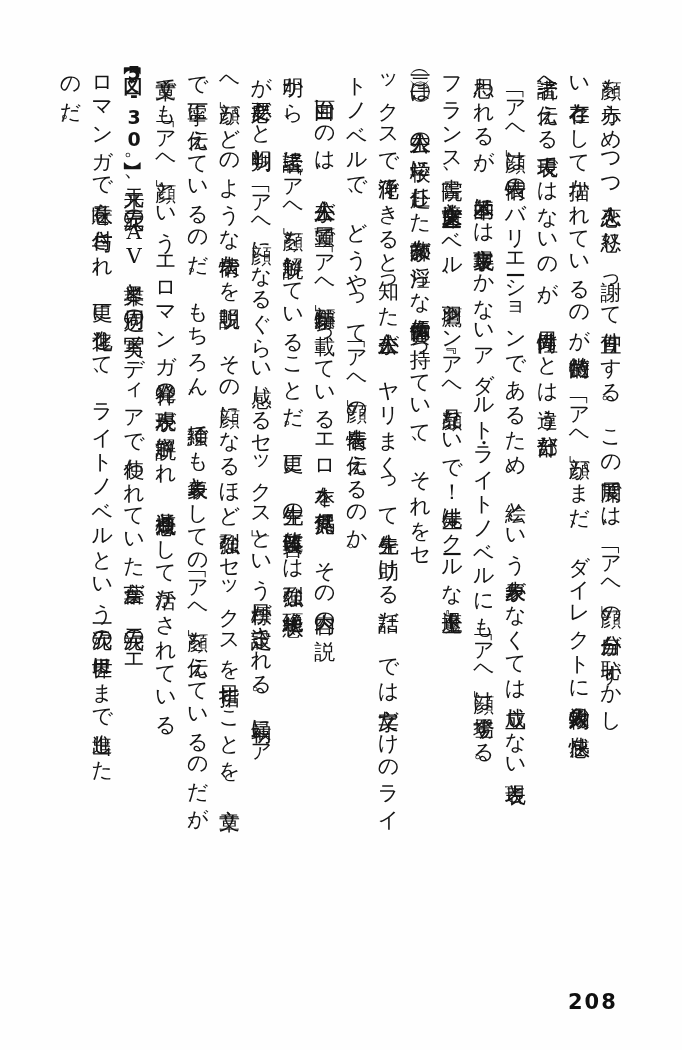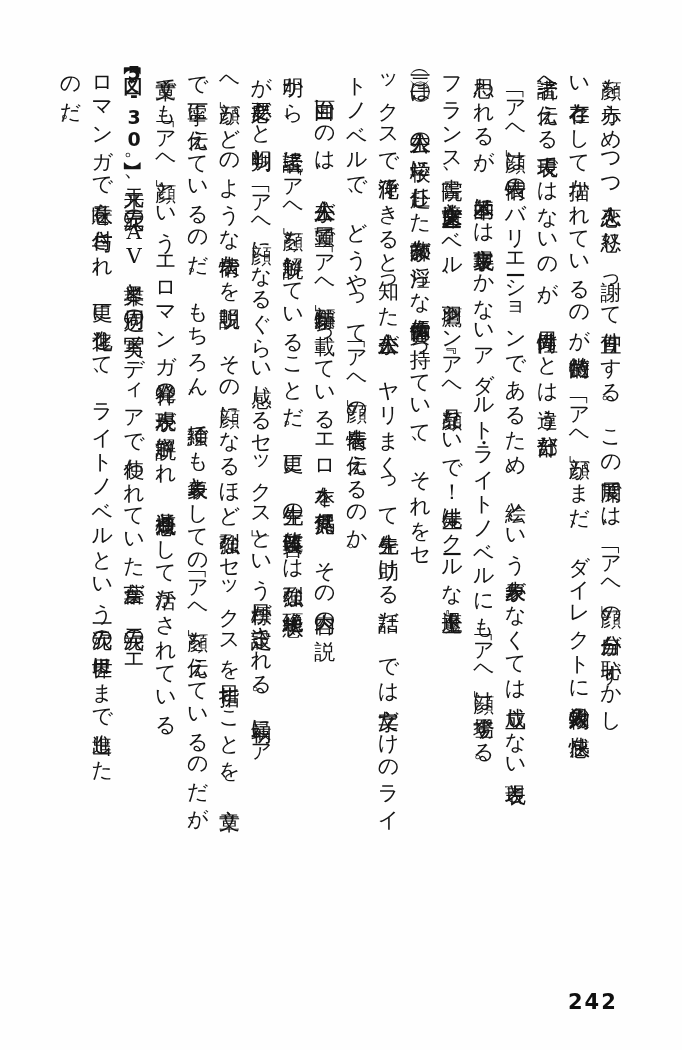--- a/index.html
+++ b/index.html
@@ -78,15 +78,15 @@
     <div class="text-column">ヘ顔」がどのような表情かを説明し、その顔になるほど強烈なセックスを目指すことを、文章</div>
     <div class="text-column">で丁寧に伝えているのだ。もちろん、挿絵でも表象としての「アヘ顔」を伝えているのだが、</div>
     <div class="text-column">文章でも「アヘ顔」というエロマンガ発祥の表現が解説され、共通概念として活かされている</div>
     <div class="text-column ls-43">
       <span class="fig-ref">【図5-30】</span><span>。元来、三次元の</span><span class="upright">AV</span><span>業界と周辺の実写メディアで使われていた言葉が、二次元のエ</span>
     </div>
     <div class="text-column">ロマンガで意味を付与され、更に進化して、ライトノベルという一次元の世界にまで進出した</div>
     <div class="text-column">のだ。</div>
   </div>
 
-  <div class="page-number">242</div>
+  <div class="page-number">208</div>
 
 </div>
 
 </body></html>

